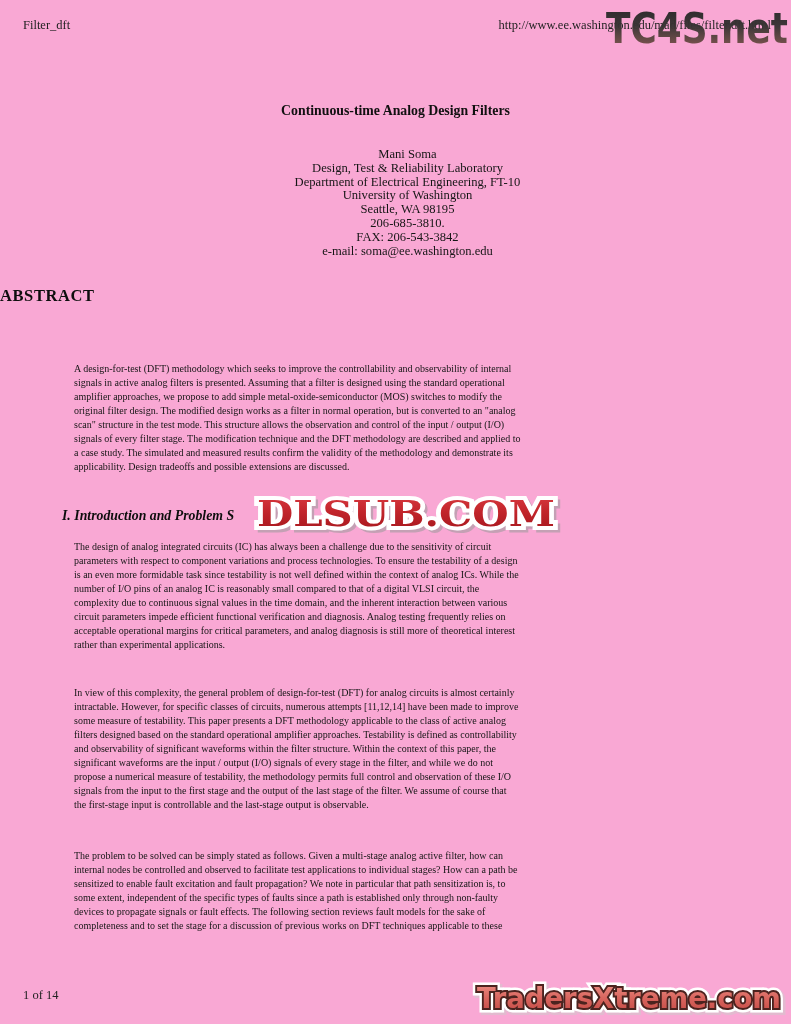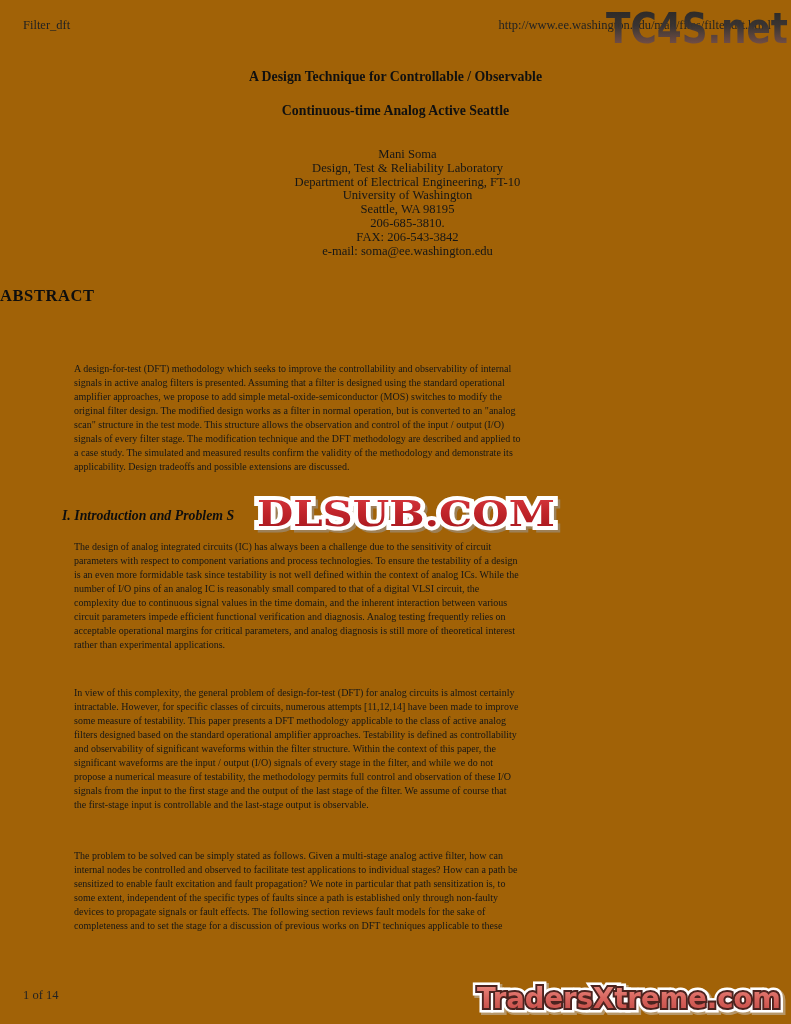--- a/index.html
+++ b/index.html
@@ -1,21 +1,21 @@
 <!DOCTYPE html>
 <html><head>
 <meta charset="utf-8">
 <style>
   html, body { margin: 0; padding: 0; background: #888; }
   .page {
     position: relative;
     width: 791px;
     height: 1024px;
     margin: 0 auto;
-    background: #a16207;
+    background: #f9a8d4;
     overflow: hidden;
     font-family: "Liberation Serif", serif;
     color: #161616;
   }
   .abs { position: absolute; }
   .lines { white-space: pre-line; margin-left: 12px; }
 
   .hdr { font-size: 12.5px; color: #222; }
   .hdr-left  { left: 23px; top: 18px; }
   .hdr-right { right: 20px; top: 18px; text-align: right; }
@@ -85,22 +85,21 @@
     <defs>
       <linearGradient id="gtc" x1="0" y1="0" x2="0" y2="1">
         <stop offset="0%" stop-color="#242424"></stop>
         <stop offset="45%" stop-color="#383434"></stop>
         <stop offset="100%" stop-color="#8d5b52"></stop>
       </linearGradient>
     </defs>
     <text x="4" y="43" font-family="DejaVu Sans, sans-serif" font-weight="bold" font-size="42" fill="url(#gtc)" opacity="0.97" textLength="182" lengthAdjust="spacingAndGlyphs">TC4S.net</text>
   </svg>
 
-  <div class="abs title-line title-1">A Design Technique for Controllable / Observable</div>
-  <div class="abs title-line title-2">Continuous-time Analog Active Seattle</div>
+  <div class="abs title-line title-2">Continuous-time Analog Design Filters</div>
 
   <div class="abs authors lines">Mani Soma
 Design, Test &amp; Reliability Laboratory
 Department of Electrical Engineering, FT-10
 University of Washington
 Seattle, WA 98195
 206-685-3810.
 FAX: 206-543-3842
 e-mail: soma@ee.washington.edu</div>
 

